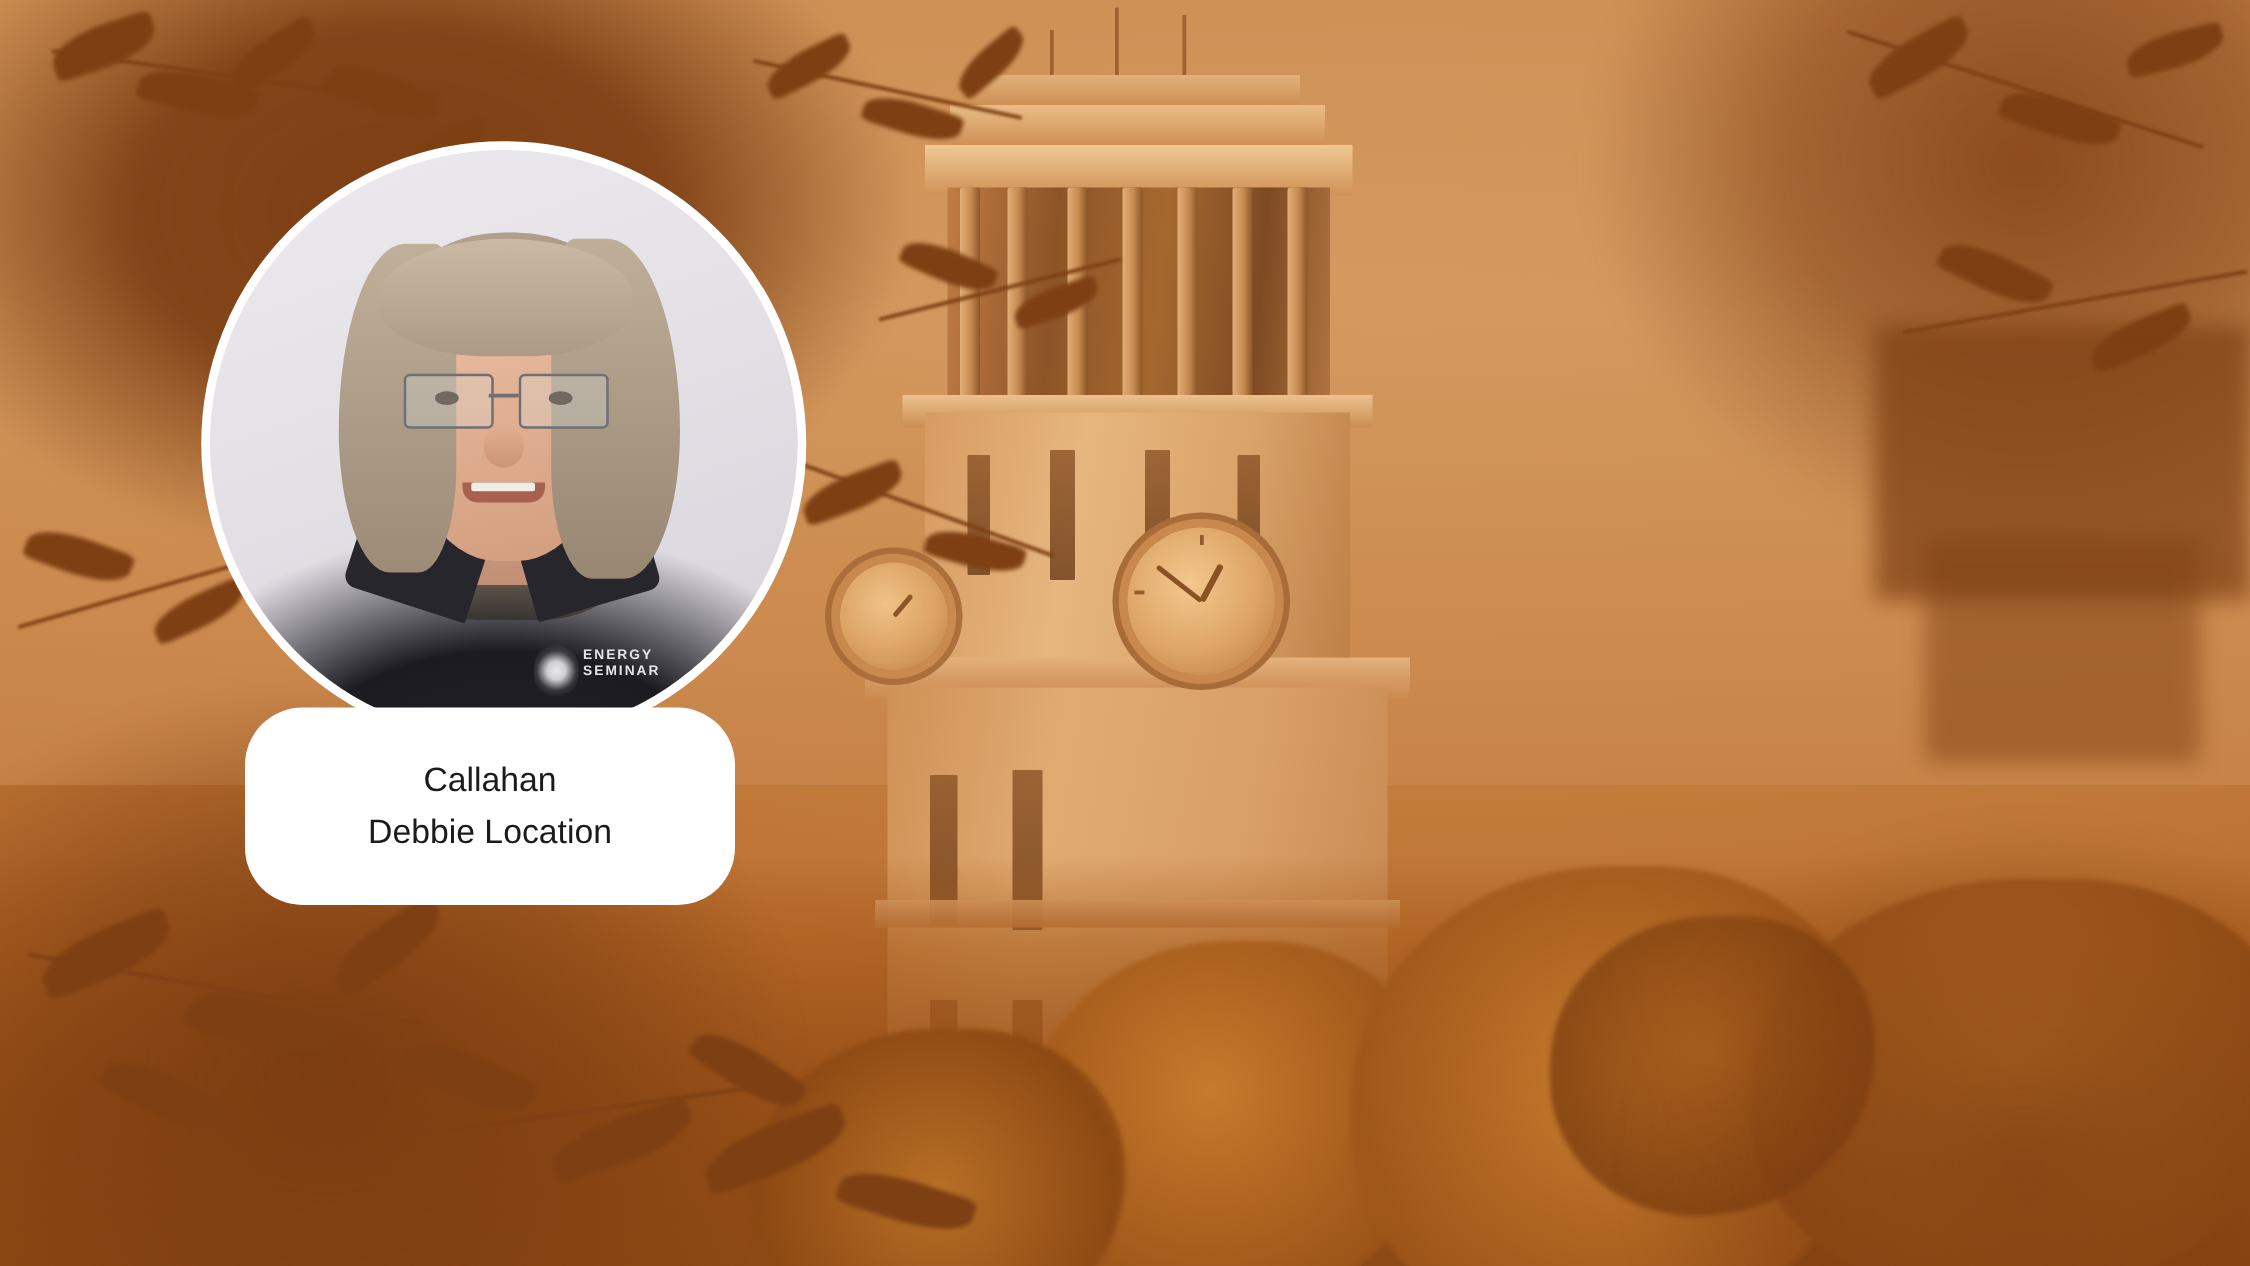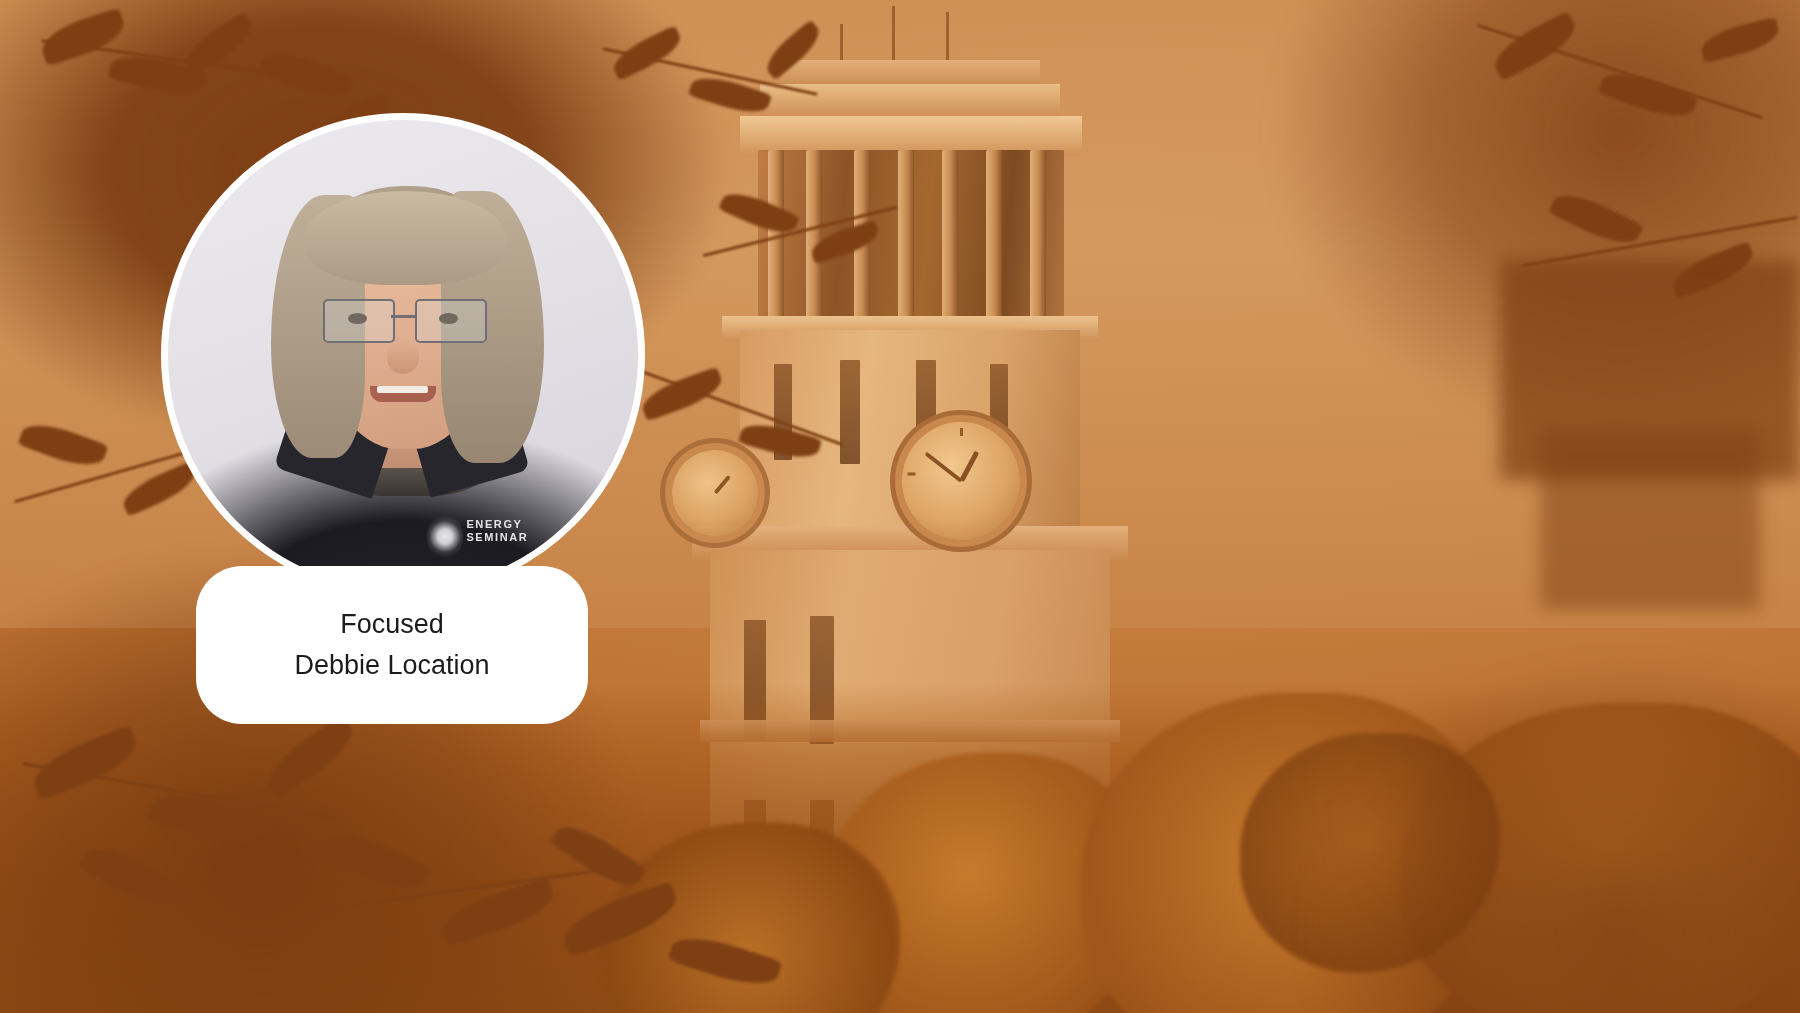--- a/index.html
+++ b/index.html
@@ -398,21 +398,21 @@
     <div class="p-logo">
       <div class="p-logo-burst"></div>
       <div class="p-logo-txt">
         <div>ENERGY</div>
         <div>SEMINAR</div>
       </div>
     </div>
   </div>
 
   <div class="speaker-card">
-    <div class="line">Focused</div>
+    <div class="line">Callahan</div>
     <div class="line">Debbie Location</div>
   </div>
 
   <div class="title">
   </div>
 
 
 </div>
 
 </body></html>

